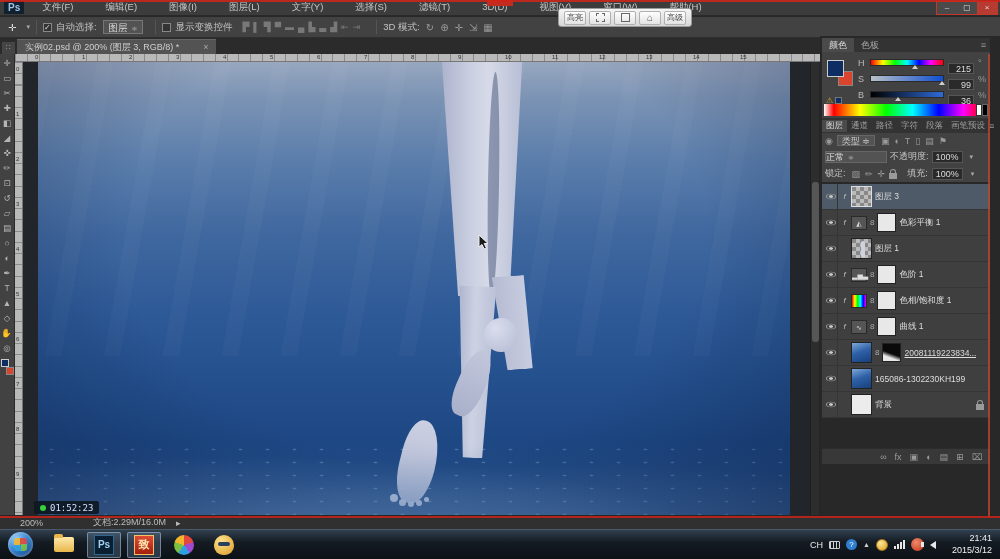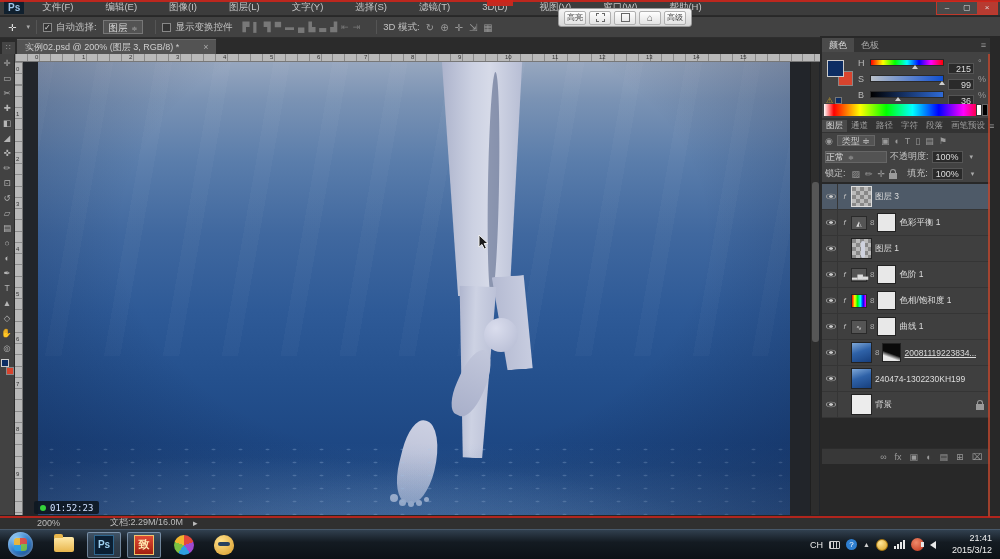--- a/index.html
+++ b/index.html
@@ -136,21 +136,21 @@
   .mask{width:19px;height:19px;border:1px solid #222;flex:none;}
   .mask-white{background:#e8e8e8;}
   .mask-bw{background:linear-gradient(200deg,#0a0a0a 0 55%,#e8e8e8 75%);}
   .lname{font-size:8.5px;color:#ddd;white-space:nowrap;overflow:hidden;}
   .lname.u{text-decoration:underline;}
   .row-lock{margin-left:auto;margin-right:6px;}
   .lp-footer{position:absolute;left:2px;top:412px;width:168px;height:16px;background:#383838;display:flex;align-items:center;justify-content:flex-end;gap:8px;padding-right:8px;color:#9a9a9a;font-size:9px;border-top:1px solid #2c2c2c;}
 
   
   .statusbar{position:absolute;left:0;top:515px;width:1000px;height:14px;background:#303030;display:flex;align-items:center;color:#bdbdbd;font-size:9px;gap:10px;border-top:1px solid #262626;}
-  .sb-zoom{margin-left:37px;}
+  .sb-zoom{margin-left:20px;}
   .sb-doc{margin-left:40px;}
   .timer{position:absolute;left:34px;top:501px;height:13px;background:rgba(14,24,34,.92);border-radius:2px;display:flex;align-items:center;gap:4px;padding:0 6px;z-index:20;}
   .rec-dot{width:6px;height:6px;border-radius:50%;background:#35d23a;}
   .timer-text{color:#cfe0ff;font-size:9px;font-family:"DejaVu Sans Mono",monospace;}
 
   
   .rl-top{position:absolute;left:0;top:0;width:1000px;height:2px;background:rgba(210,35,25,.85);z-index:40;}
   .rl-right{position:absolute;left:988px;top:54px;width:2px;height:463px;background:rgba(190,70,45,.8);z-index:40;}
   .rl-bottom{position:absolute;left:0;top:516px;width:1000px;height:2px;background:rgba(210,35,25,.8);z-index:40;}
 
@@ -506,21 +506,21 @@
           <span class="linkch">8</span>
           <span class="mask mask-bw"></span>
           <span class="lname u">20081119223834...</span>
         </div>
         <div class="layer-row">
           <span class="eye-box">
             <span class="eye"></span>
           </span>
           <span class="clip"></span>
           <span class="thumb photo"></span>
-          <span class="lname">240474-1302230KH199</span>
+          <span class="lname">165086-1302230KH199</span>
         </div>
         <div class="layer-row">
           <span class="eye-box">
             <span class="eye"></span>
           </span>
           <span class="clip"></span>
           <span class="thumb whitethumb"></span>
           <span class="lname">背景</span>
           <span class="lock-shape row-lock"></span>
         </div>

